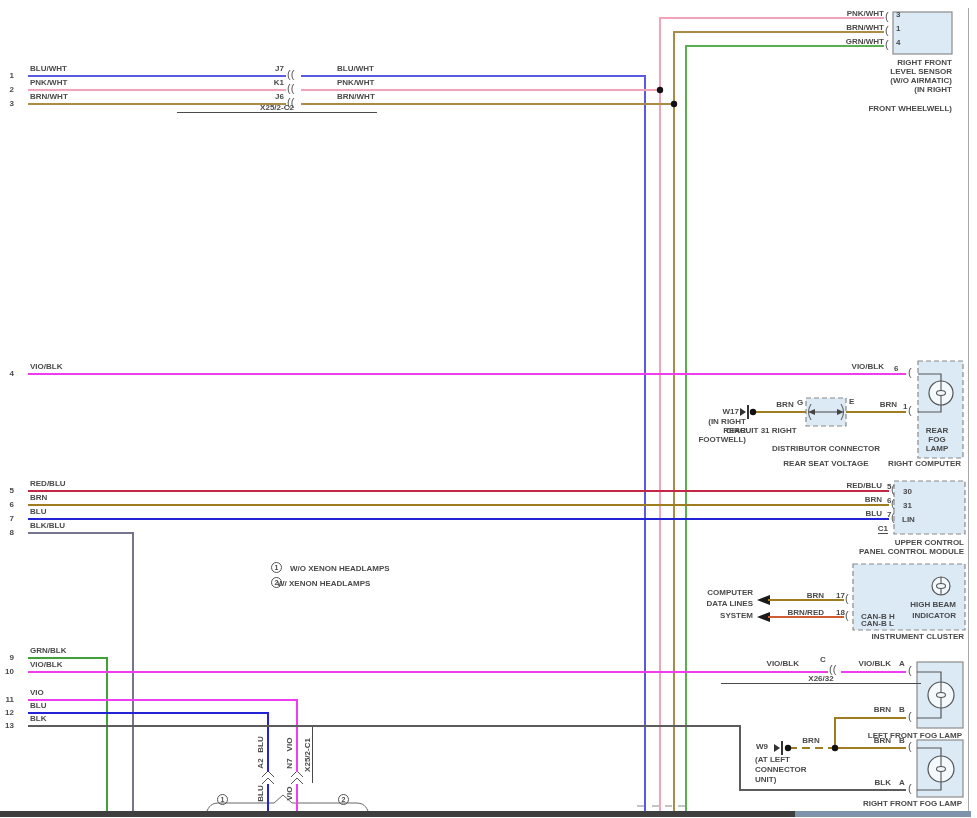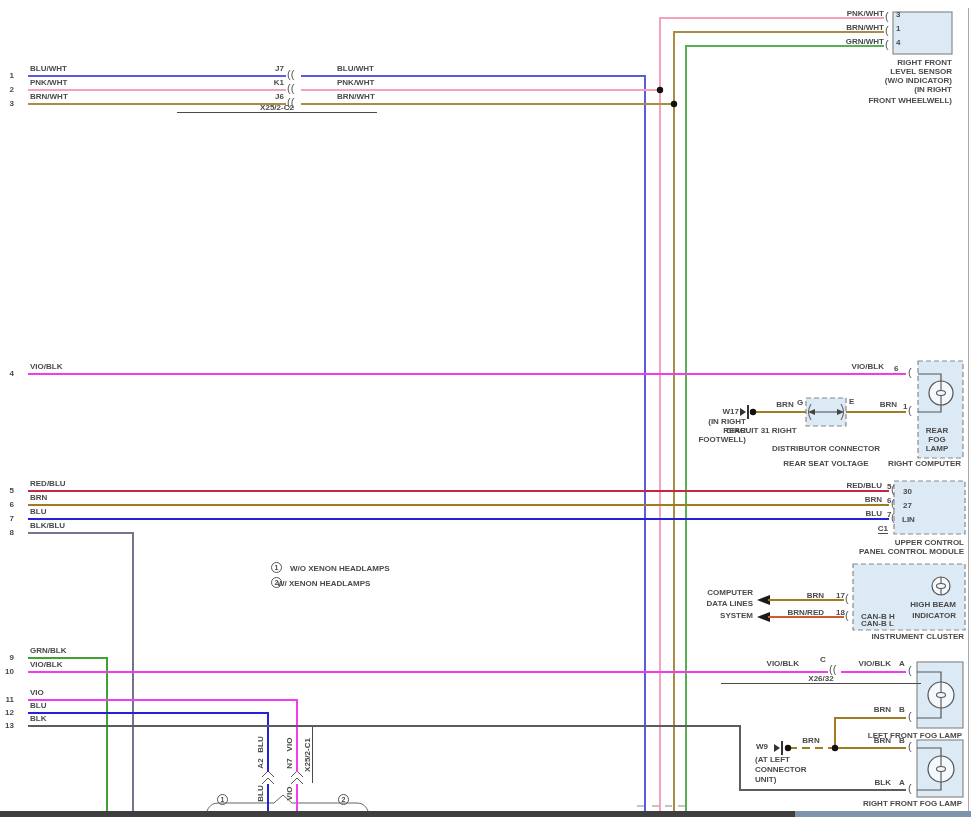--- a/index.html
+++ b/index.html
@@ -127,23 +127,23 @@
       <span class="lbl" style="left: 337px; top: 78px;">PNK/WHT</span>
       <span class="lbl" style="left: 337px; top: 92px;">BRN/WHT</span>
       <span class="lbl" style="right: 93px; top: 9px;">PNK/WHT</span>
       <span class="lbl" style="left: 896px; top: 10px;">3</span>
       <span class="lbl" style="right: 93px; top: 23px;">BRN/WHT</span>
       <span class="lbl" style="left: 896px; top: 24px;">1</span>
       <span class="lbl" style="right: 93px; top: 37px;">GRN/WHT</span>
       <span class="lbl" style="left: 896px; top: 38px;">4</span>
       <span class="lbl" style="right: 25px; top: 58px;">RIGHT FRONT</span>
       <span class="lbl" style="right: 25px; top: 67px;">LEVEL SENSOR</span>
-      <span class="lbl" style="right: 25px; top: 76px;">(W/O INDICATOR)</span>
+      <span class="lbl" style="right: 25px; top: 76px;">(W/O AIRMATIC)</span>
       <span class="lbl" style="right: 25px; top: 85px;">(IN RIGHT</span>
-      <span class="lbl" style="right: 25px; top: 96px;">FRONT WHEELWELL)</span>
+      <span class="lbl" style="right: 25px; top: 104px;">FRONT WHEELWELL)</span>
       <span class="lbl" style="right: 93px; top: 362px;">VIO/BLK</span>
       <span class="lbl" style="left: 894px; top: 364px;">6</span>
       <span class="lbl" style="right: 238px; top: 407px;">W17</span>
       <span class="lbl" style="right: 231px; top: 417px;">(IN RIGHT</span>
       <span class="lbl" style="right: 231px; top: 426px;">REAR</span>
       <span class="lbl" style="right: 231px; top: 435px;">FOOTWELL)</span>
       <span class="lbl" style="left: 685px; top: 400px; width: 200px; text-align: center;">BRN</span>
       <span class="lbl" style="left: 797px; top: 398px;">G</span>
       <span class="lbl" style="left: 849px; top: 397px;">E</span>
       <span class="lbl" style="right: 80px; top: 400px;">BRN</span>
@@ -155,21 +155,21 @@
       <span class="lbl" style="left: 837px; top: 435px; width: 200px; text-align: center;">FOG</span>
       <span class="lbl" style="left: 837px; top: 444px; width: 200px; text-align: center;">LAMP</span>
       <span class="lbl" style="right: 16px; top: 459px;">RIGHT COMPUTER</span>
       <span class="lbl" style="right: 95px; top: 481px;">RED/BLU</span>
       <span class="lbl" style="left: 887px; top: 482px;">5</span>
       <span class="lbl" style="right: 95px; top: 495px;">BRN</span>
       <span class="lbl" style="left: 887px; top: 496px;">6</span>
       <span class="lbl" style="right: 95px; top: 509px;">BLU</span>
       <span class="lbl" style="left: 887px; top: 510px;">7</span>
       <span class="lbl" style="left: 903px; top: 487px;">30</span>
-      <span class="lbl" style="left: 903px; top: 501px;">27</span>
+      <span class="lbl" style="left: 903px; top: 501px;">31</span>
       <span class="lbl" style="left: 902px; top: 515px;">LIN</span>
       <span class="lbl u" style="right: 89px; top: 524px;">C1</span>
       <span class="lbl" style="right: 13px; top: 538px;">UPPER CONTROL</span>
       <span class="lbl" style="right: 13px; top: 547px;">PANEL CONTROL MODULE</span>
       <span class="circ" style="left: 271px; top: 562px;">1</span>
       <span class="lbl" style="left: 290px; top: 564px;">W/O XENON HEADLAMPS</span>
       <span class="circ" style="left: 271px; top: 577px;">2</span>
       <span class="lbl" style="left: 277px; top: 579px; text-align: right;">W/ XENON HEADLAMPS</span>
       <span class="lbl" style="right: 224px; top: 588px;">COMPUTER</span>
       <span class="lbl" style="right: 224px; top: 599px;">DATA LINES</span>

